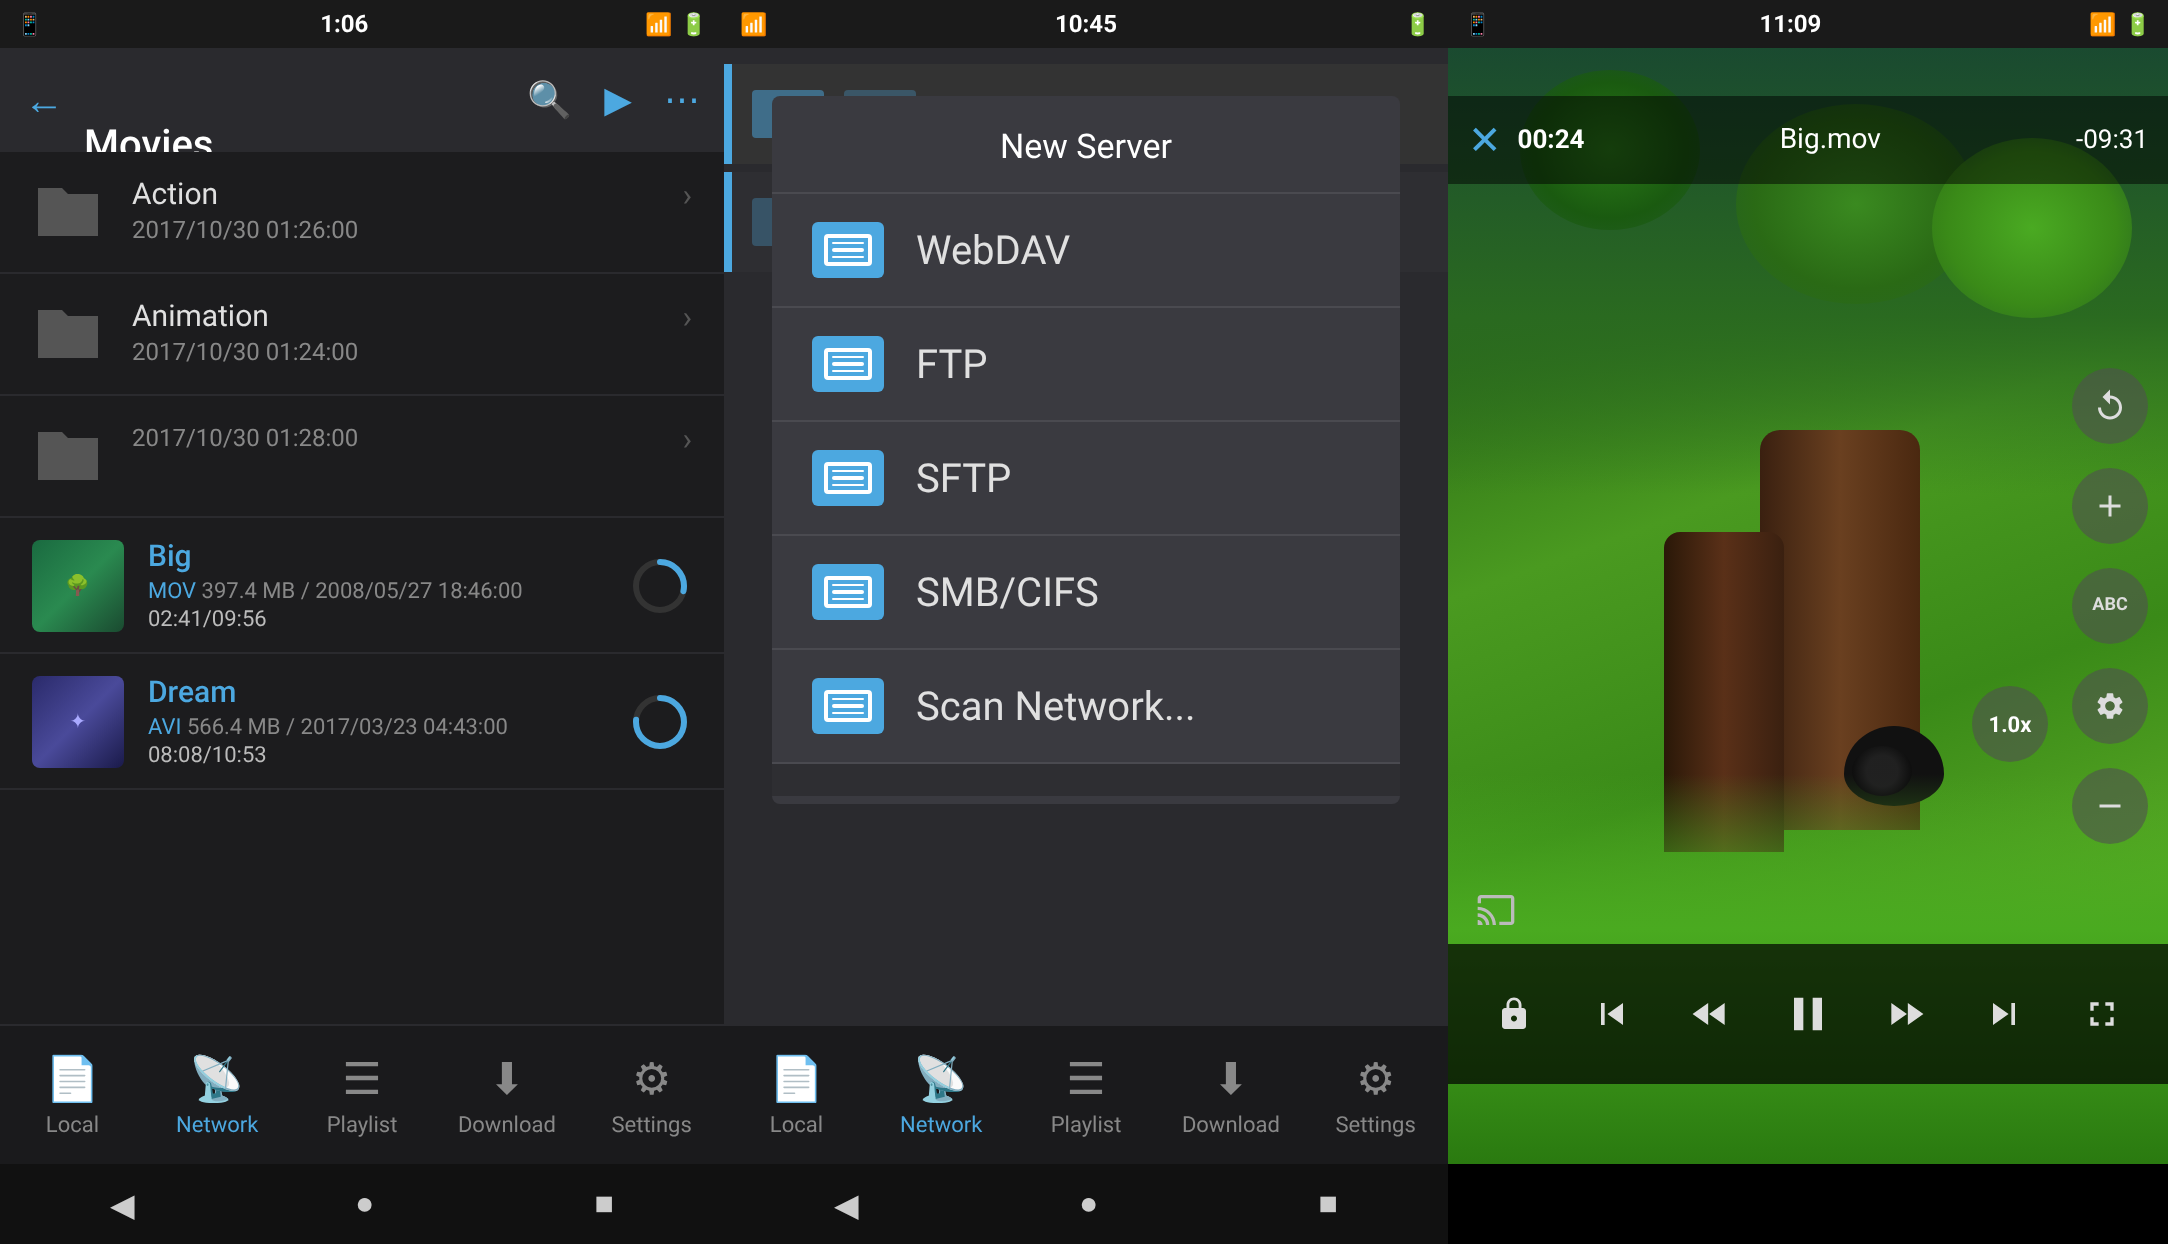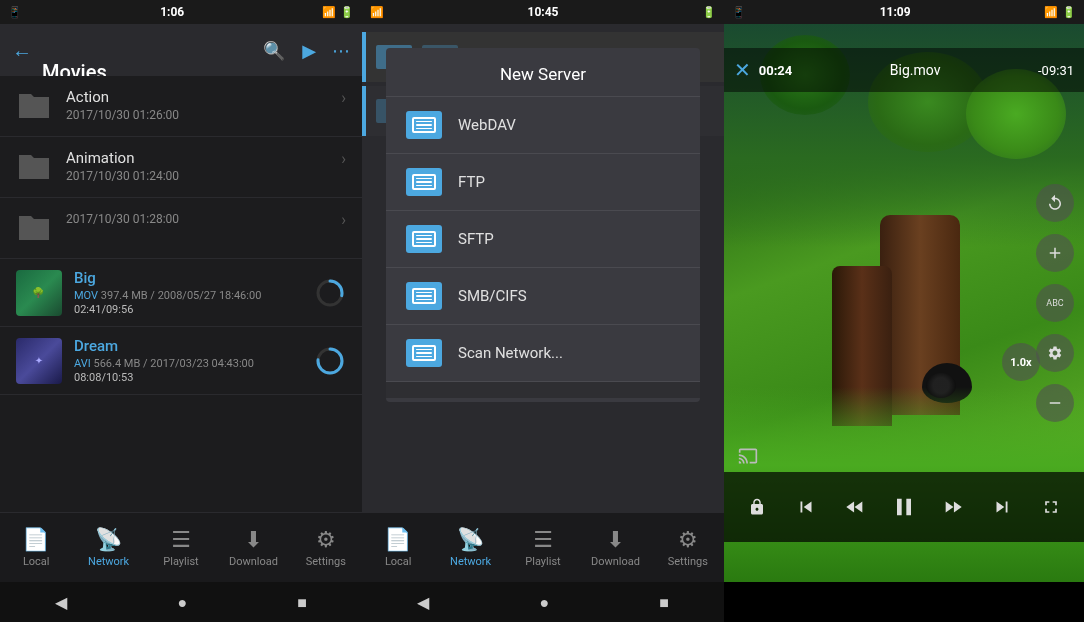--- a/index.html
+++ b/index.html
@@ -204,21 +204,21 @@
       width: 36px;
       height: 28px;
       background: #4ca8e0;
       border-radius: 3px;
       margin-right: 16px;
       display: flex;
       align-items: center;
       justify-content: center;
       flex-shrink: 0;
     }
-    .server-label { color: #e0e0e0; font-size: 15px; }
+    .server-label { color: #e0e0e0; font-size: 20px; }
 
     .cloud-item {
       display: flex;
       align-items: center;
       padding: 14px 20px;
       border-bottom: 1px solid #4a4a50;
       cursor: pointer;
     }
     .cloud-item:last-child { border-bottom: none; }
 
@@ -640,34 +640,34 @@
       <div class="side-btn">
         <svg width="18" height="18" viewBox="0 0 24 24" fill="#ddd">
             <path d="M12 5V1L7 6l5 5V7c3.31 0 6 2.69 6 6s-2.69 6-6 6-6-2.69-6-6H4c0 4.42 3.58 8 8 8s8-3.58 8-8-3.58-8-8-8z"></path>
           </svg>
       </div>
       <div class="side-btn">
         <svg width="18" height="18" viewBox="0 0 24 24" fill="#ddd">
             <path d="M19 13H13v6h-2v-6H5v-2h6V5h2v6h6v2z"></path>
           </svg>
       </div>
-      <div class="side-btn" style="font-size:9px;color:#ddd;font-weight:normal;">ABC</div>
+      <div class="side-btn" style="font-size:9px;color:#ddd;font-weight:bold;">ABC</div>
       <div class="side-btn">
         <svg width="16" height="16" viewBox="0 0 24 24" fill="#ddd">
             <path d="M19.14,12.94c0.04-0.3,0.06-0.61,0.06-0.94c0-0.32-0.02-0.64-0.07-0.94l2.03-1.58c0.18-0.14,0.23-0.41,0.12-0.61 l-1.92-3.32c-0.12-0.22-0.37-0.29-0.59-0.22l-2.39,0.96c-0.5-0.38-1.03-0.7-1.62-0.94L14.4,2.81c-0.04-0.24-0.24-0.41-0.48-0.41 h-3.84c-0.24,0-0.43,0.17-0.47,0.41L9.25,5.35C8.66,5.59,8.12,5.92,7.63,6.29L5.24,5.33c-0.22-0.08-0.47,0-0.59,0.22L2.74,8.87 C2.62,9.08,2.66,9.34,2.86,9.48l2.03,1.58C4.84,11.36,4.8,11.69,4.8,12s0.02,0.64,0.07,0.94l-2.03,1.58 c-0.18,0.14-0.23,0.41-0.12,0.61l1.92,3.32c0.12,0.22,0.37,0.29,0.59,0.22l2.39-0.96c0.5,0.38,1.03,0.7,1.62,0.94l0.36,2.54 c0.05,0.24,0.24,0.41,0.48,0.41h3.84c0.24,0,0.44-0.17,0.47-0.41l0.36-2.54c0.59-0.24,1.13-0.56,1.62-0.94l2.39,0.96 c0.22,0.08,0.47,0,0.59-0.22l1.92-3.32c0.12-0.22,0.07-0.47-0.12-0.61L19.14,12.94z M12,15.6c-1.98,0-3.6-1.62-3.6-3.6 s1.62-3.6,3.6-3.6s3.6,1.62,3.6,3.6S13.98,15.6,12,15.6z"></path>
           </svg>
       </div>
       <div class="side-btn">
         <svg width="18" height="18" viewBox="0 0 24 24" fill="#ddd">
             <path d="M19 13H5v-2h14v2z"></path>
           </svg>
       </div>
     </div>
 
-    <div style="position:absolute;right:44px;top:50%;transform:translateY(40px);background:rgba(80,80,80,0.6);border-radius:50%;width:38px;height:38px;display:flex;align-items:center;justify-content:center;color:#fff;font-size:11px;font-weight:bold;z-index:20;">1.0x</div>
+    <div style="position:absolute;right:60px;top:50%;transform:translateY(40px);background:rgba(80,80,80,0.6);border-radius:50%;width:38px;height:38px;display:flex;align-items:center;justify-content:center;color:#fff;font-size:11px;font-weight:bold;z-index:20;">1.0x</div>
 
     <div class="cast-icon">
       <svg width="20" height="20" viewBox="0 0 24 24" fill="#bbb">
           <path d="M1,18 v3h3C4,19.34 2.66,18 1,18z M1,14v2c2.76,0 5,2.24 5,5h2C8,17.13 4.87,14 1,14z M1,10v2c4.97,0 9,4.03 9,9h2C12,15.07 7.03,10 1,10z M21,3H3C1.9,3 1,3.9 1,5v3h2V5h18v14h-7v2h7c1.1,0 2-0.9 2-2V5C23,3.9 22.1,3 21,3z"></path>
         </svg>
     </div>
 
     <div class="player-bottom-controls">
       <div class="ctrl-btn lock">
         <svg width="18" height="18" viewBox="0 0 24 24" fill="#ddd">

